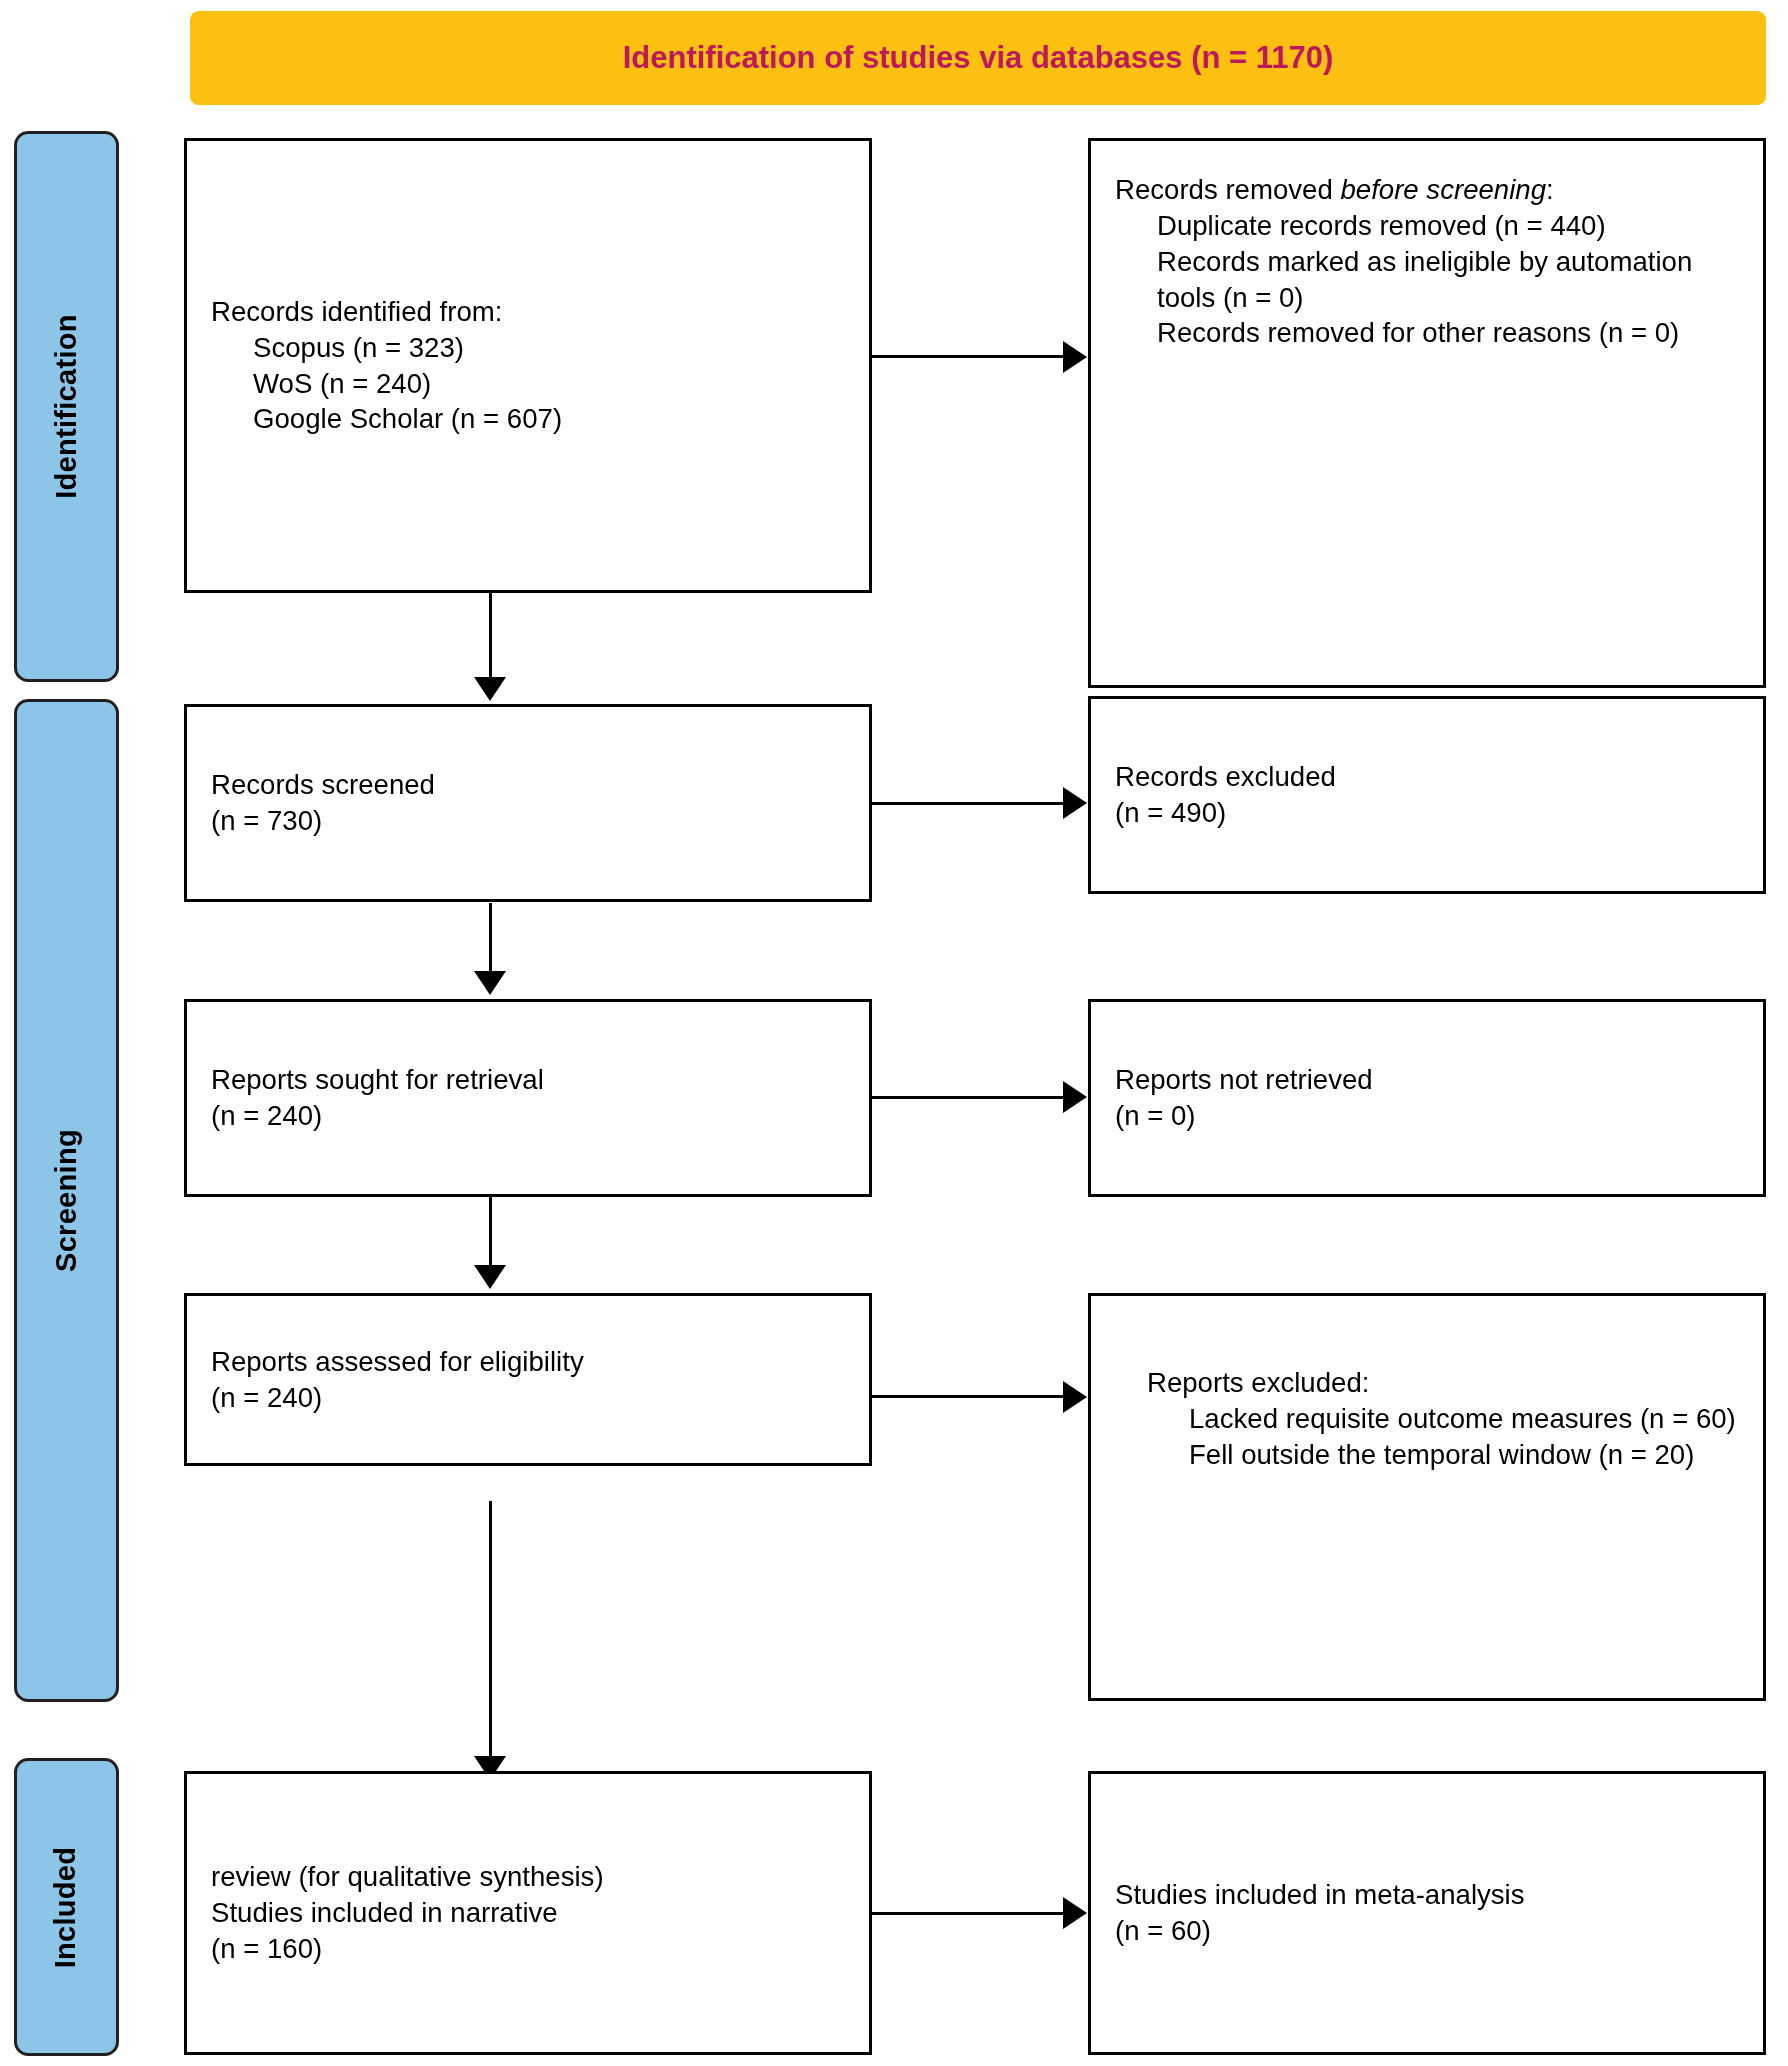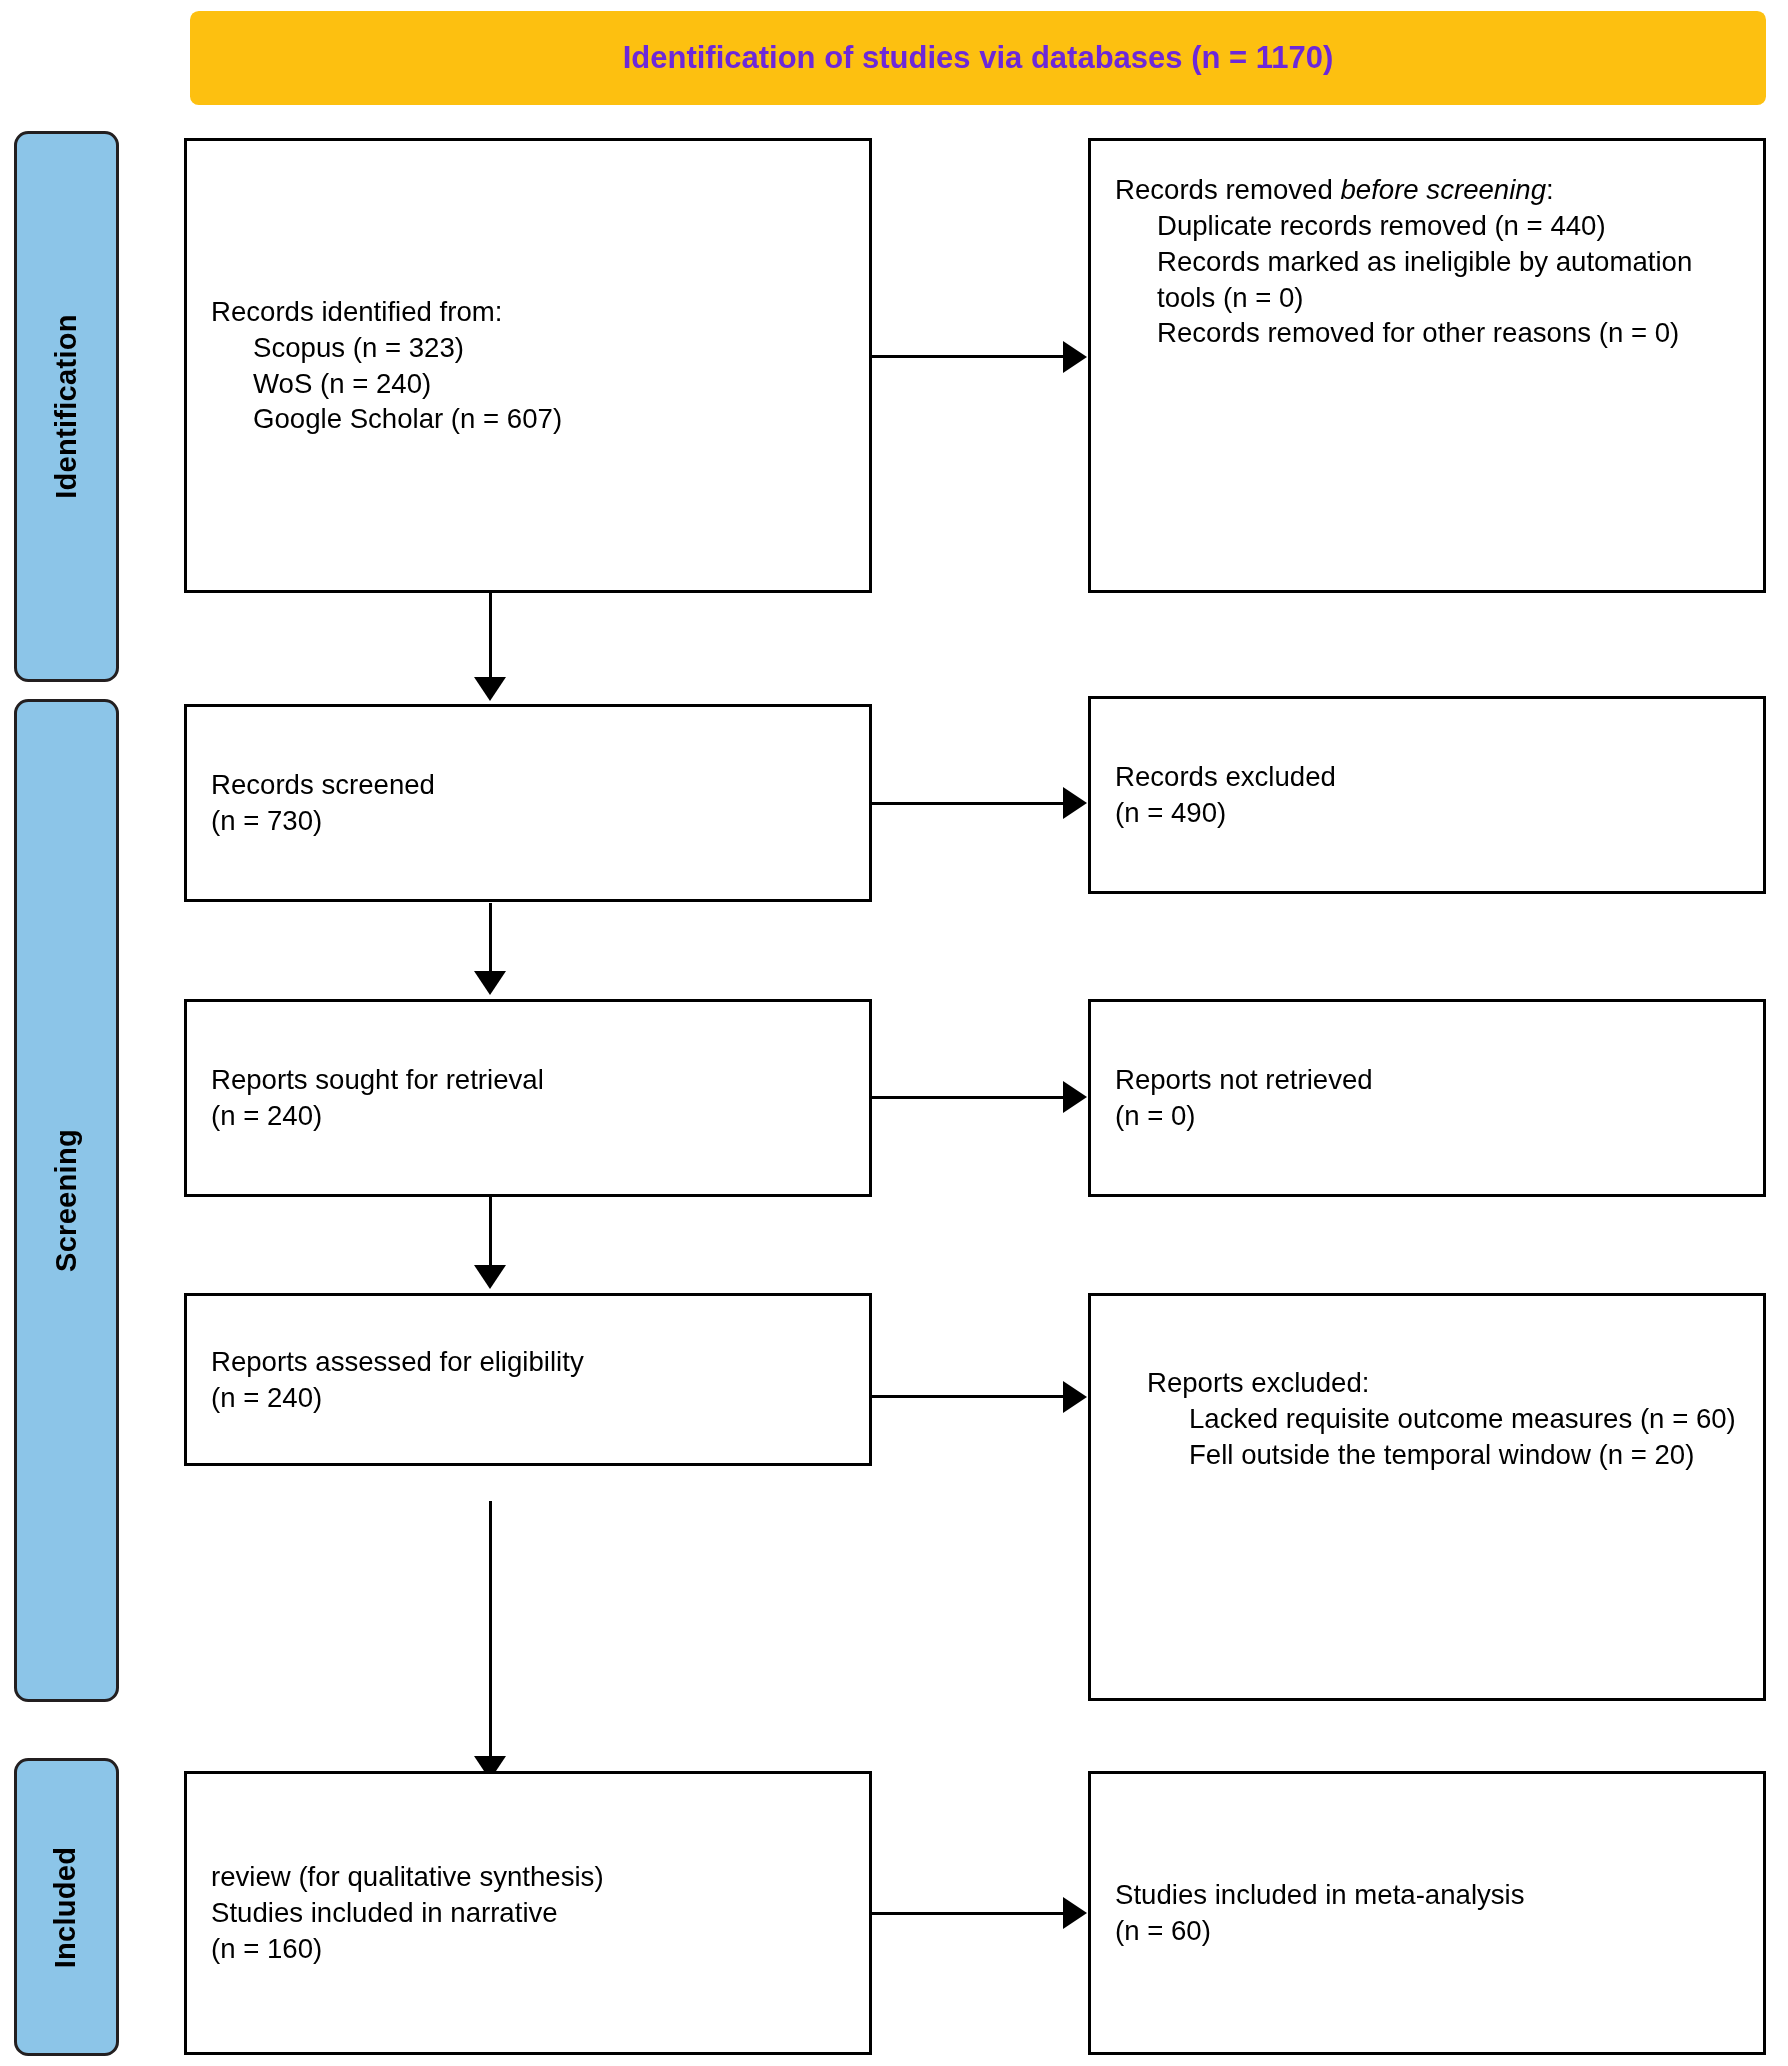--- a/index.html
+++ b/index.html
@@ -51,21 +51,21 @@
     background: #fdc010;
     border-radius: 8.8px;
     display: flex;
     align-items: center;
     justify-content: center;
     box-sizing: border-box;
   }
   #header-banner .banner-text {
     font-weight: bold;
     font-size: 31px;
-    color: #6d28d9;
+    color: #be185d;
     text-align: center;
   }
 
   
   .flow-box {
     position: absolute;
     background: #ffffff;
     border: 3.3px solid #000000;
     box-sizing: border-box;
     display: flex;
@@ -145,21 +145,21 @@
 
   <div class="flow-box" style="left:184px; top:138px; width:688px; height:455px;">
     <div class="box-inner">
       <div class="line">Records identified from:</div>
       <div class="line indent">Scopus (n = 323)</div>
       <div class="line indent">WoS (n = 240)</div>
       <div class="line indent">Google Scholar (n = 607)</div>
     </div>
   </div>
 
-  <div class="flow-box" style="left:1088px; top:138px; width:678px; height:455px;">
+  <div class="flow-box" style="left:1088px; top:138px; width:678px; height:550px;">
     <div class="box-inner" style="align-self:flex-start; padding-top:31px;">
       <div class="line"><span>Records removed </span><span class="ital">before screening</span><span>:</span></div>
       <div class="line hang">Duplicate records removed (n = 440)</div>
       <div class="line hang">Records marked as ineligible by automation tools (n = 0)</div>
       <div class="line hang">Records removed for other reasons (n = 0)</div>
     </div>
   </div>
 
   <div class="conn-h" style="left:871px; top:355px; width:193px;"></div>
   <div class="arrow-right" style="left:1063px; top:341px;"></div>

